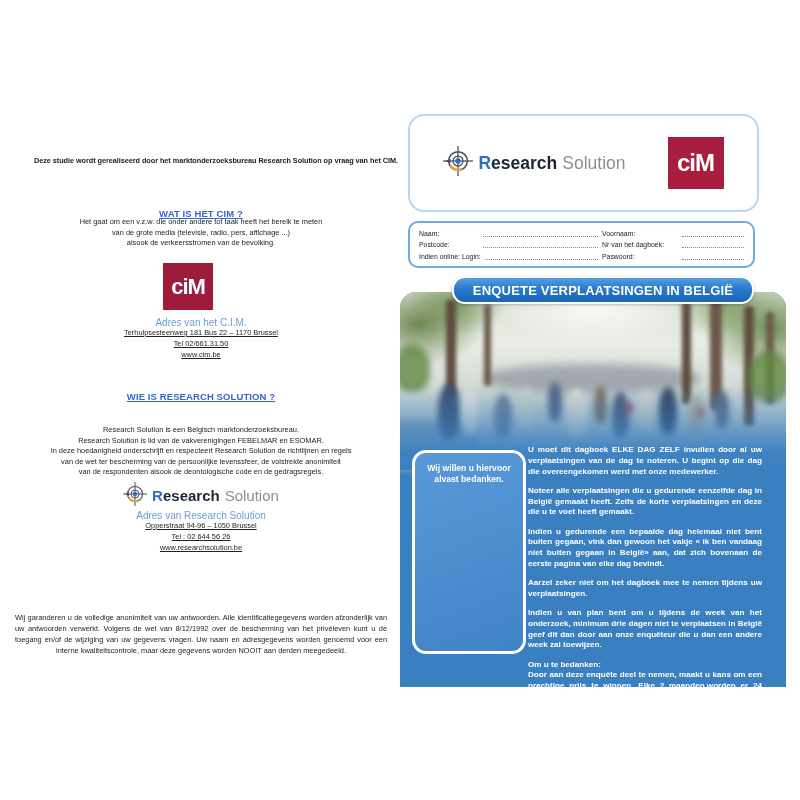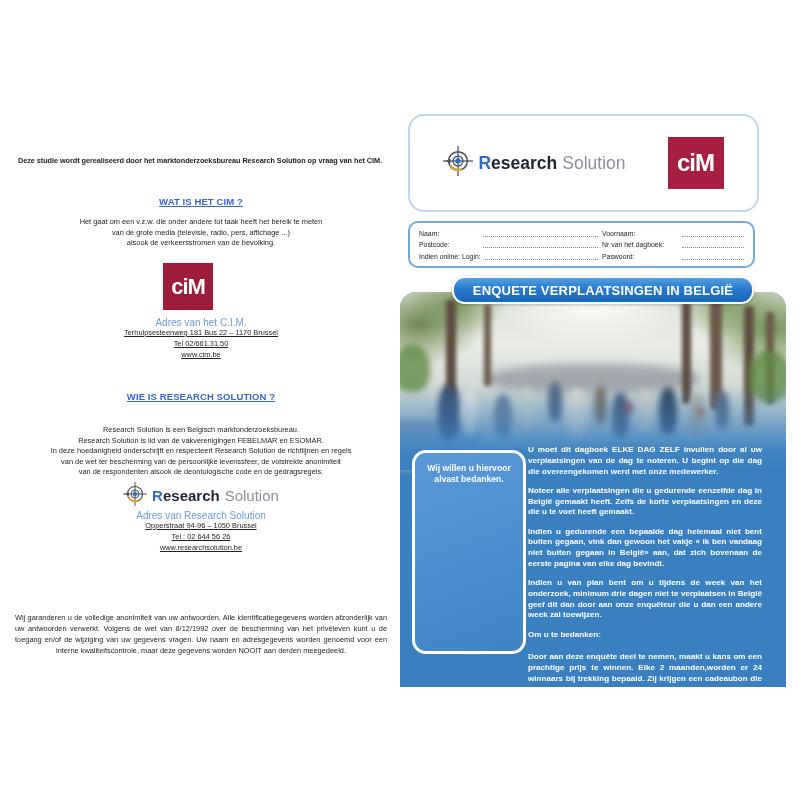--- a/index.html
+++ b/index.html
@@ -1,20 +1,20 @@
 <!DOCTYPE html>
 <html><head>
 <meta charset="utf-8">
 <style>
   html,body{margin:0;padding:0;background:#e9e9e9;}
   #page{position:relative;width:800px;height:800px;background:#ffffff;margin:0 auto;
         font-family:"Liberation Sans",sans-serif;color:#1c1c1c;overflow:hidden;}
   .abs{position:absolute;}
   
-  #intro-line{left:9px;top:156px;width:382px;font-size:7.3px;font-weight:bold;white-space:nowrap;text-align:center;letter-spacing:-0.05px;}
+  #intro-line{left:25px;top:156px;width:382px;font-size:7.3px;font-weight:bold;white-space:nowrap;text-align:center;letter-spacing:-0.05px;}
   .sec-heading{width:372px;left:15px;font-size:9.5px;font-weight:bold;color:#3465d0;text-decoration:underline;text-align:center;letter-spacing:.1px;}
   .body-lines{width:372px;left:15px;font-size:7.4px;line-height:1.42;text-align:center;color:#222;}
   .addr-label{width:372px;left:15px;font-size:10px;color:#6a9bd8;text-align:center;}
   .addr-lines{width:372px;left:15px;font-size:7.4px;line-height:1.5;text-align:center;color:#222;text-decoration:underline;}
   .cim-box{background:#9c1c3a;color:#fff;display:flex;align-items:center;justify-content:center;
            font-weight:bold;letter-spacing:-1px;}
   #cim-logo-left{left:163px;top:263px;width:50px;height:47px;font-size:22px;}
   #privacy-text{left:15px;top:612px;width:372px;font-size:7.4px;line-height:1.5;text-align:justify;text-align-last:center;color:#222;}
   
   .rs-logo{display:flex;align-items:center;justify-content:center;gap:5px;}
@@ -53,32 +53,32 @@
   #photo-fade{position:absolute;left:0;top:0;width:386px;height:178px;
      background:linear-gradient(180deg, transparent 52%, rgba(58,128,193,.45) 72%, rgba(58,128,193,.95) 90%, #3a80c1 100%);}
   #intro-box{position:absolute;left:12px;top:158px;width:98px;min-height:178px;border:3px solid #fff;border-radius:14px;
              background:linear-gradient(160deg,#5a99d8,#3f84c6);color:#fff;padding:10px 5px;
              font-size:8.3px;line-height:1.3;text-align:center;}
   #intro-box .p{font-weight:600;margin-bottom:9px;}
   #intro-box .p-bold{font-weight:800;margin-bottom:9px;font-size:8.6px;}
   #instructions{position:absolute;left:128px;top:153px;width:234px;color:#fff;font-size:8.1px;font-weight:600;
                 line-height:1.33;text-align:justify;}
   #instructions .p{margin-bottom:8.5px;}
-  #instructions .lead{margin-bottom:12px;}
+  #instructions .lead{margin-bottom:0;}
   
   .target-icon{display:inline-block;}
 </style>
 </head>
 <body>
 
 <div id="page">
 
   <div id="intro-line" class="abs">Deze studie wordt gerealiseerd door het marktonderzoeksbureau Research Solution op vraag van het CIM.</div>
 
-  <div class="abs sec-heading" style="top:196px;">WAT IS HET CIM ?</div>
+  <div class="abs sec-heading" style="top:208px;">WAT IS HET CIM ?</div>
 
   <div class="abs body-lines" style="top:217px;">
     <div>Het gaat om een v.z.w. die onder andere tot taak heeft het bereik te meten</div>
     <div>van de grote media (televisie, radio, pers, affichage ...)</div>
     <div>alsook de verkeersstromen van de bevolking.</div>
   </div>
 
   <div id="cim-logo-left" class="abs cim-box">ciM</div>
 
   <div class="abs addr-label" style="top:317px;">Adres van het C.I.M.</div>
@@ -201,20 +201,21 @@
     </div>
 
     <div id="intro-box">
       <div class="p-bold">Wij willen u hiervoor alvast bedanken.</div>
     </div>
 
     <div id="instructions">
       <div class="p">U moet dit dagboek ELKE DAG ZELF invullen door al uw verplaatsingen van de dag te noteren. U begint op die dag die overeengekomen werd met onze medewerker.</div>
       <div class="p">Noteer alle verplaatsingen die u gedurende eenzelfde dag in België gemaakt heeft. Zelfs de korte verplaatsingen en deze die u te voet heeft gemaakt.</div>
       <div class="p">Indien u gedurende een bepaalde dag helemaal niet bent buiten gegaan, vink dan gewoon het vakje « ik ben vandaag niet buiten gegaan in België» aan, dat zich bovenaan de eerste pagina van elke dag bevindt.</div>
+      <div class="p">Aarzel zeker niet om het dagboek mee te nemen tijdens uw verplaatsingen.</div>
       <div class="p">Indien u van plan bent om u tijdens de week van het onderzoek, minimum drie dagen niet te verplaatsen in België geef dit dan door aan onze enquêteur die u dan een andere week zal toewijzen.</div>
       <div class="p lead">Om u te bedanken:</div>
       <div class="p">Door aan deze enquête deel te nemen, maakt u kans om een prachtige prijs te winnen. Elke 2 maanden,worden er 24 winnaars bij trekking bepaald. Zij krijgen een cadeaubon die varieert tussen 20 € en 250 €.</div>
     </div>
 
   </div>
 
 </div>
 
 </body></html>

